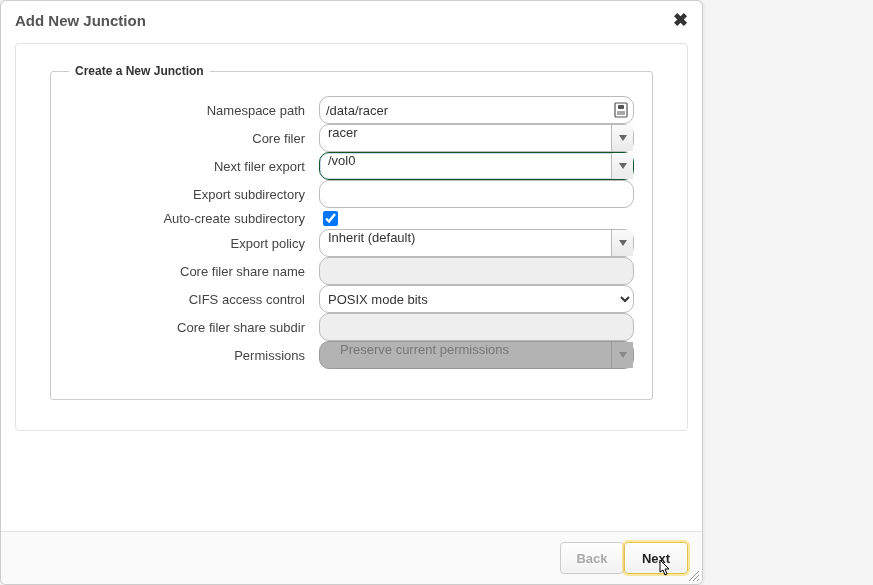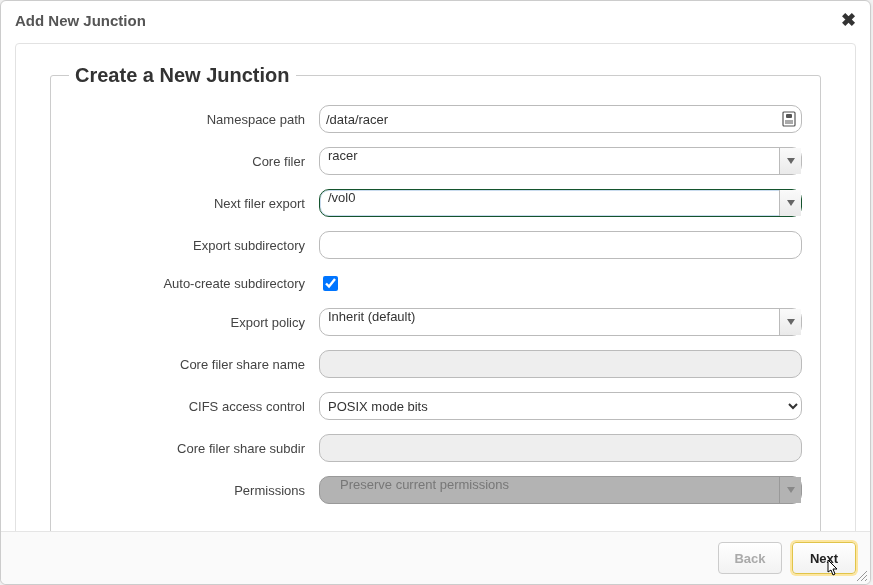--- a/index.html
+++ b/index.html
@@ -4,21 +4,21 @@
 <style>
   * { box-sizing: border-box; }
   html, body {
     margin: 0; padding: 0;
     font-family: "Lucida Sans Unicode", "Lucida Grande", Verdana, Arial, sans-serif;
     font-size: 13px;
     color: #333;
     background: #f5f5f5;
   }
   .dialog {
-    width: 871px; height: 585px;
+    width: 703px; height: 585px;
     background: #fff;
     border: 1px solid #ccc;
     border-radius: 6px;
     position: relative;
     box-shadow: 0 0 4px rgba(0,0,0,0.1);
     display: flex;
     flex-direction: column;
   }
   .dlg-header {
     padding: 10px 14px;
@@ -50,28 +50,27 @@
     background: #fff;
   }
   fieldset.junction {
     border: 1px solid #ccc;
     border-radius: 3px;
     padding: 18px 18px 22px 18px;
     margin: 0;
   }
   fieldset.junction > legend {
     font-weight: bold;
-    font-size: 20px;
+    font-size: 12px;
     color: #333;
     padding: 0 6px;
   }
   .row {
     display: flex;
     align-items: center;
-    margin-bottom: 14px;
   }
   .row:last-child { margin-bottom: 8px; }
   .lbl {
     width: 250px;
     text-align: right;
     padding-right: 14px;
     color: #444;
   }
   .ctl {
     flex: 1;
@@ -146,21 +145,20 @@
   .selwrap.ro.dark .arrow {
     background: #b3b3b3;
     border-left-color: #999;
   }
   .selwrap.ro.dark .val { color: #777; }
   .dlg-footer {
     border-top: 1px solid #e5e5e5;
     padding: 10px 14px;
     display: flex;
     justify-content: flex-end;
-    gap: 10px;
     background: #fafafa;
     border-radius: 0 0 6px 6px;
     position: relative;
   }
   .btn {
     min-width: 64px;
     height: 32px;
     border: 1px solid #ccc;
     border-radius: 4px;
     background: linear-gradient(#ffffff,#f2f2f2);

